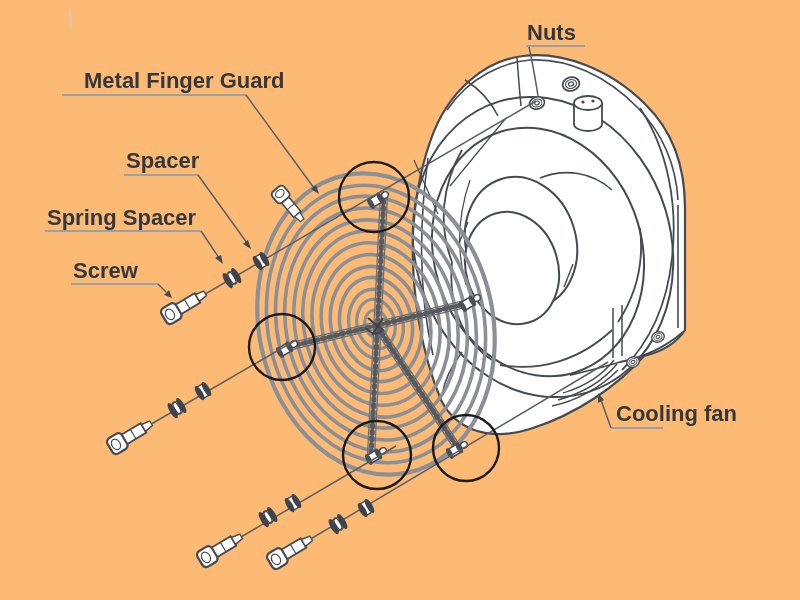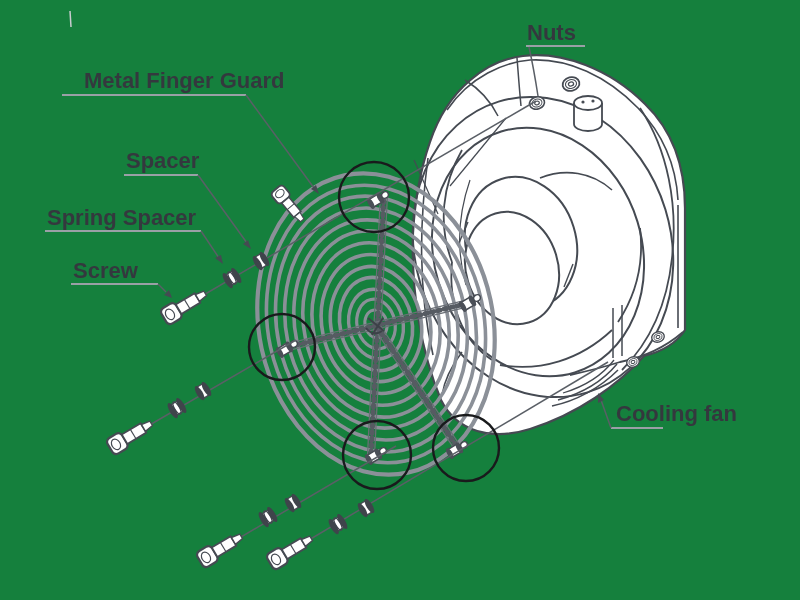--- a/index.html
+++ b/index.html
@@ -1,16 +1,16 @@
 <!DOCTYPE html>
 <html><head>
 <meta charset="utf-8">
 <style>
   html,body{margin:0;padding:0;background:#ffffff;}
-  .canvas{position:relative;width:800px;height:600px;background:#15803d;overflow:hidden;
+  .canvas{position:relative;width:800px;height:600px;background:#fdba74;overflow:hidden;
           font-family:"Liberation Sans", sans-serif;}
   svg{display:block;}
   .lbl{font-family:"Liberation Sans", sans-serif;font-weight:700;font-size:22px;fill:#34383e;}
   .ink{stroke:#454a52;fill:none;}
   .inkf{stroke:#454a52;fill:#ffffff;}
   .ring{stroke:#8b9098;fill:none;}
   .lead{stroke:#5a5f66;stroke-width:1.5;fill:none;}
   .under{stroke:#9aa0a6;stroke-width:2.2;fill:none;}
   .arrow{fill:#454a52;stroke:none;}
   .callout{stroke:#191a1c;stroke-width:2.4;fill:none;}

